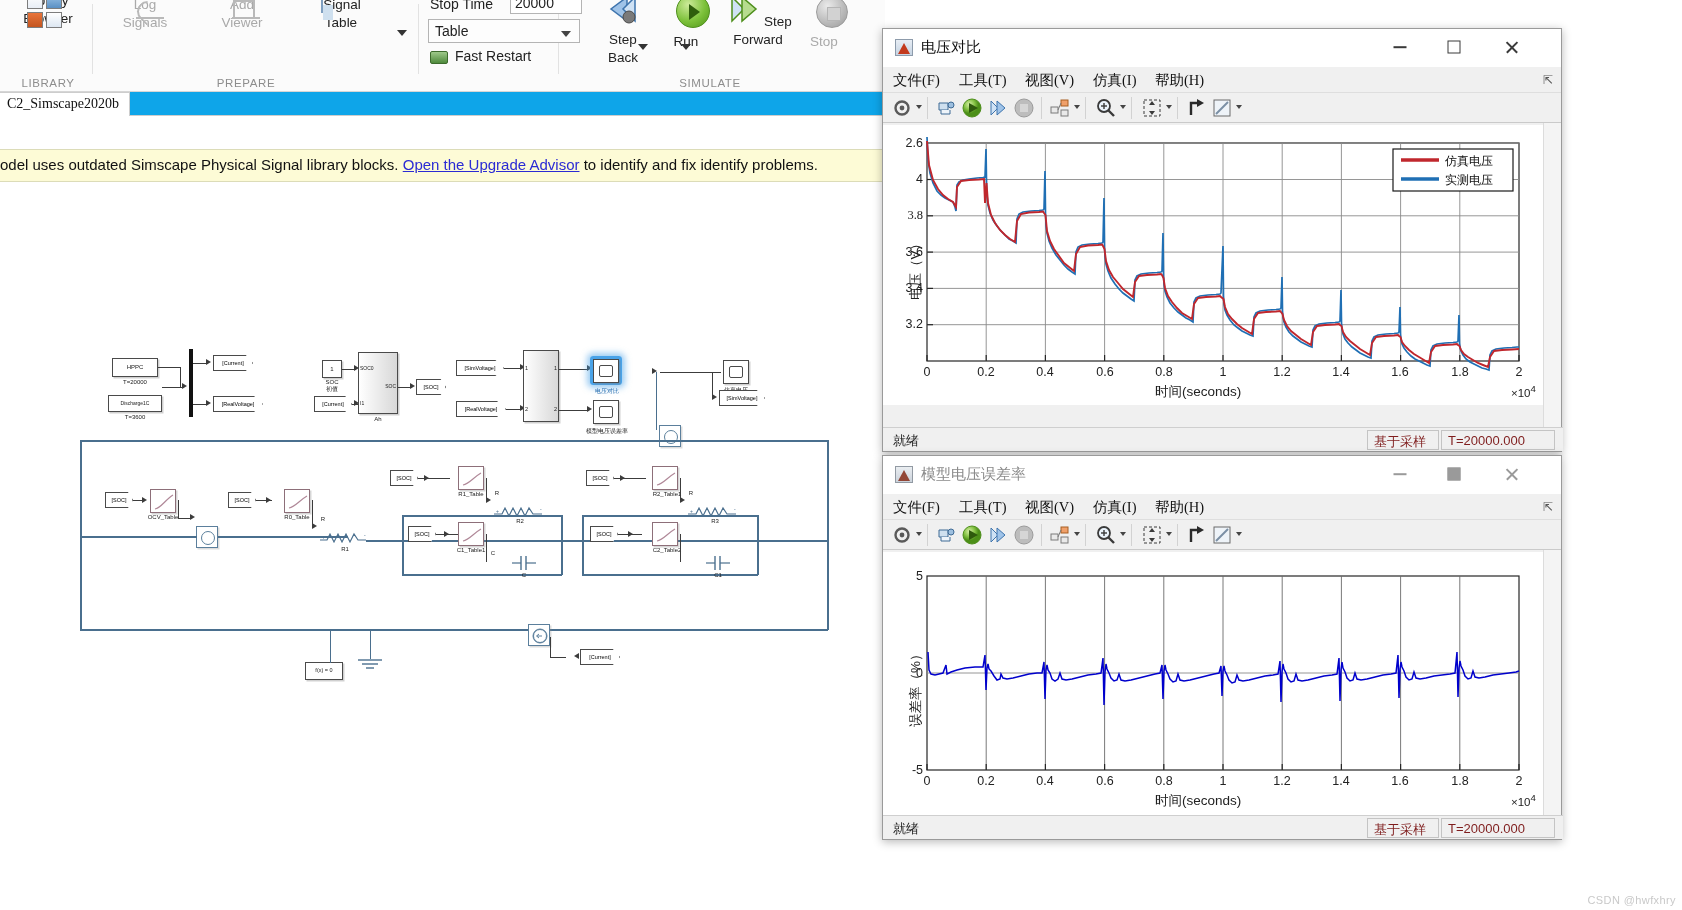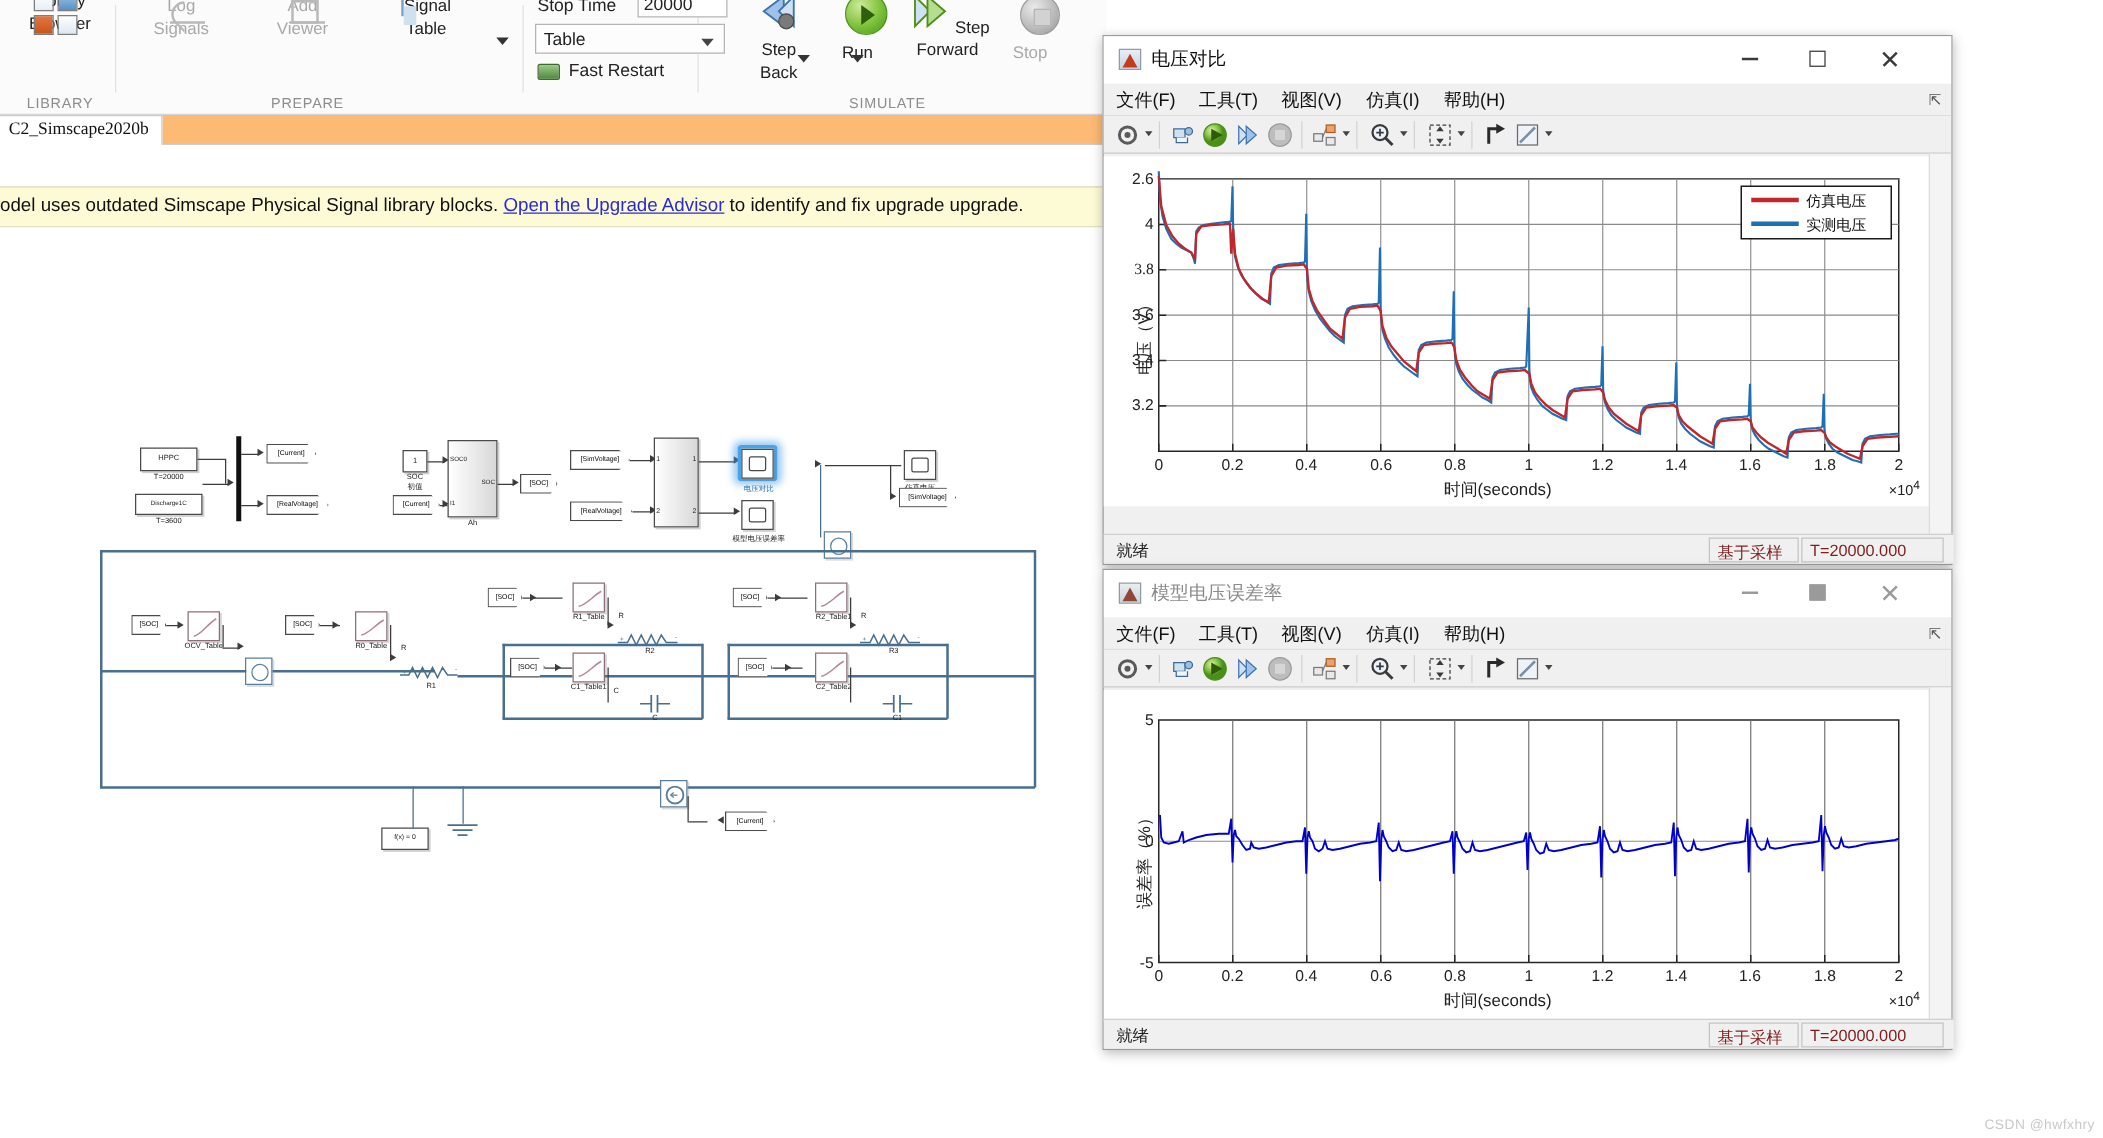--- a/index.html
+++ b/index.html
@@ -48,21 +48,21 @@
 
   .greenbtn { position:absolute; width:34px;height:34px;border-radius:50%;
     background:radial-gradient(circle at 35% 30%, #cdeb9a, #7cc13a 55%, #4f9418 100%); border:1px solid #4e8f1c; }
   .greenbtn:after{ content:""; position:absolute; left:12px; top:9px; width:0;height:0;border-left:11px solid #2f5e0d;border-top:8px solid transparent;border-bottom:8px solid transparent;}
 
   .stepback-ico, .stepfwd-ico { position:absolute; width:36px; height:32px; }
   .stopbtn { position:absolute; width:32px;height:32px;border-radius:50%;background:radial-gradient(circle at 35% 30%,#eaeaea,#b8b8b8 60%,#9a9a9a);border:1px solid #9c9c9c;}
   .stopbtn:after{content:"";position:absolute;left:10px;top:10px;width:12px;height:12px;background:#d2d2d2;border:1px solid #b5b5b5;}
 
   
-  .tabstrip { position:absolute; left:0; top:92px; width:885px; height:24px; background:#fdba74; border-bottom:1px solid #cdcdcd;}
+  .tabstrip { position:absolute; left:0; top:92px; width:885px; height:24px; background:#0ea5e9; border-bottom:1px solid #cdcdcd;}
   .modeltab { position:absolute; left:-8px; top:0; height:24px; background:#fff; border:1px solid #cdcdcd; border-bottom:none;
               font-family:"Liberation Serif", serif; font-size:14px; color:#111; padding:3px 10px 0 14px; }
   .breadcrumb { position:absolute; left:0; top:116px; width:885px; height:32px; background:#fff; border-bottom:1px solid #d8d8d8;
                 font-size:15px; color:#111; padding:6px 0 0 0; }
   .bc-arrow { display:inline-block; margin-left:6px; font-size:13px; }
 
   .warnbar { position:absolute; left:0; top:149px; width:885px; height:33px; background:#fdfbd6; border-top:1px solid #dcdcb8; border-bottom:1px solid #dcdcb8;
              font-size:15px; color:#111; padding:6px 0 0 0; white-space:nowrap; }
   .warnbar a { color:#2b2bd4; text-decoration:underline; }
 
@@ -103,21 +103,21 @@
   .winbtn span { position:absolute; left:50%; top:50%; }
   .min-g { width:13px; height:1.6px; background:#3a3a3a; transform:translate(-50%,-50%); }
   .max-g { width:13px; height:13px; border:1.6px solid #3a3a3a; transform:translate(-50%,-50%); }
   .cls-g { width:15px; height:15px; transform:translate(-50%,-50%); }
   .cls-g:before,.cls-g:after{content:"";position:absolute;left:0;top:7px;width:15px;height:1.6px;background:#3a3a3a;}
   .cls-g:before{transform:rotate(45deg);} .cls-g:after{transform:rotate(-45deg);}
   .inactive .min-g,.inactive .max-g{background:#9a9a9a;border-color:#9a9a9a;}
   .inactive .cls-g:before,.inactive .cls-g:after{background:#9a9a9a;}
 
   .scope-menu { height:26px; background:#f0f0f0; border-bottom:1px solid #dedede; position:relative; }
-  .scope-menu .mi { position:absolute; top:4px; font-size:14.5px; color:#111; }
+  .scope-menu .mi { position:absolute; top:4px; font-size:14.5px; color:#111;font-family:Liberation Serif, serif; }
   .menu-expand { position:absolute; right:8px; top:6px; font-size:12px; color:#555; }
 
   .scope-tb { height:30px; background:#f0f0f0; border-bottom:1px solid #cacaca; position:relative; }
   .tb-sep { position:absolute; top:4px; width:1px; height:22px; background:#d2d2d2; }
   .tb-ico { position:absolute; top:4px; width:22px; height:22px; }
   .tb-caret { position:absolute; top:12px; width:0;height:0;border-left:3.5px solid transparent;border-right:3.5px solid transparent;border-top:4.5px solid #444; }
 
   .plotarea { position:absolute; background:#fff; }
   .scroll-ind { position:absolute; width:14px; height:14px; background:#e6e6e6; border:1px solid #b6b6b6;}
   .scroll-ind:after{content:"";position:absolute;left:3px;top:4px;width:0;height:0;border-left:4px solid transparent;border-right:4px solid transparent;border-bottom:6px solid #2b6fb5;}
@@ -220,21 +220,21 @@
       <span>Stop</span>
     </div>
     <div class="rib-group-label" style="left:560px; width:300px;">SIMULATE</div>
   </div>
 
   <div class="tabstrip">
     <div class="modeltab">C2_Simscape2020b</div>
   </div>
 
   <div class="warnbar">
-    <span>odel uses outdated Simscape Physical Signal library blocks. </span><a href="#">Open the Upgrade Advisor</a><span> to identify and fix upgrade upgrade.</span>
+    <span>odel uses outdated Simscape Physical Signal library blocks. </span><a href="#">Open the Upgrade Advisor</a><span> to identify and fix identify problems.</span>
   </div>
 
   <div class="canvas">
 
     <div class="blk" style="left:112px; top:176px; width:46px; height:19px;">
       <span>HPPC</span>
     </div>
     <div class="blabel" style="left:112px; top:197px; width:46px;">T=20000</div>
 
     <div class="blk" style="left:108px; top:213px; width:54px; height:17px; font-size:5px;">

